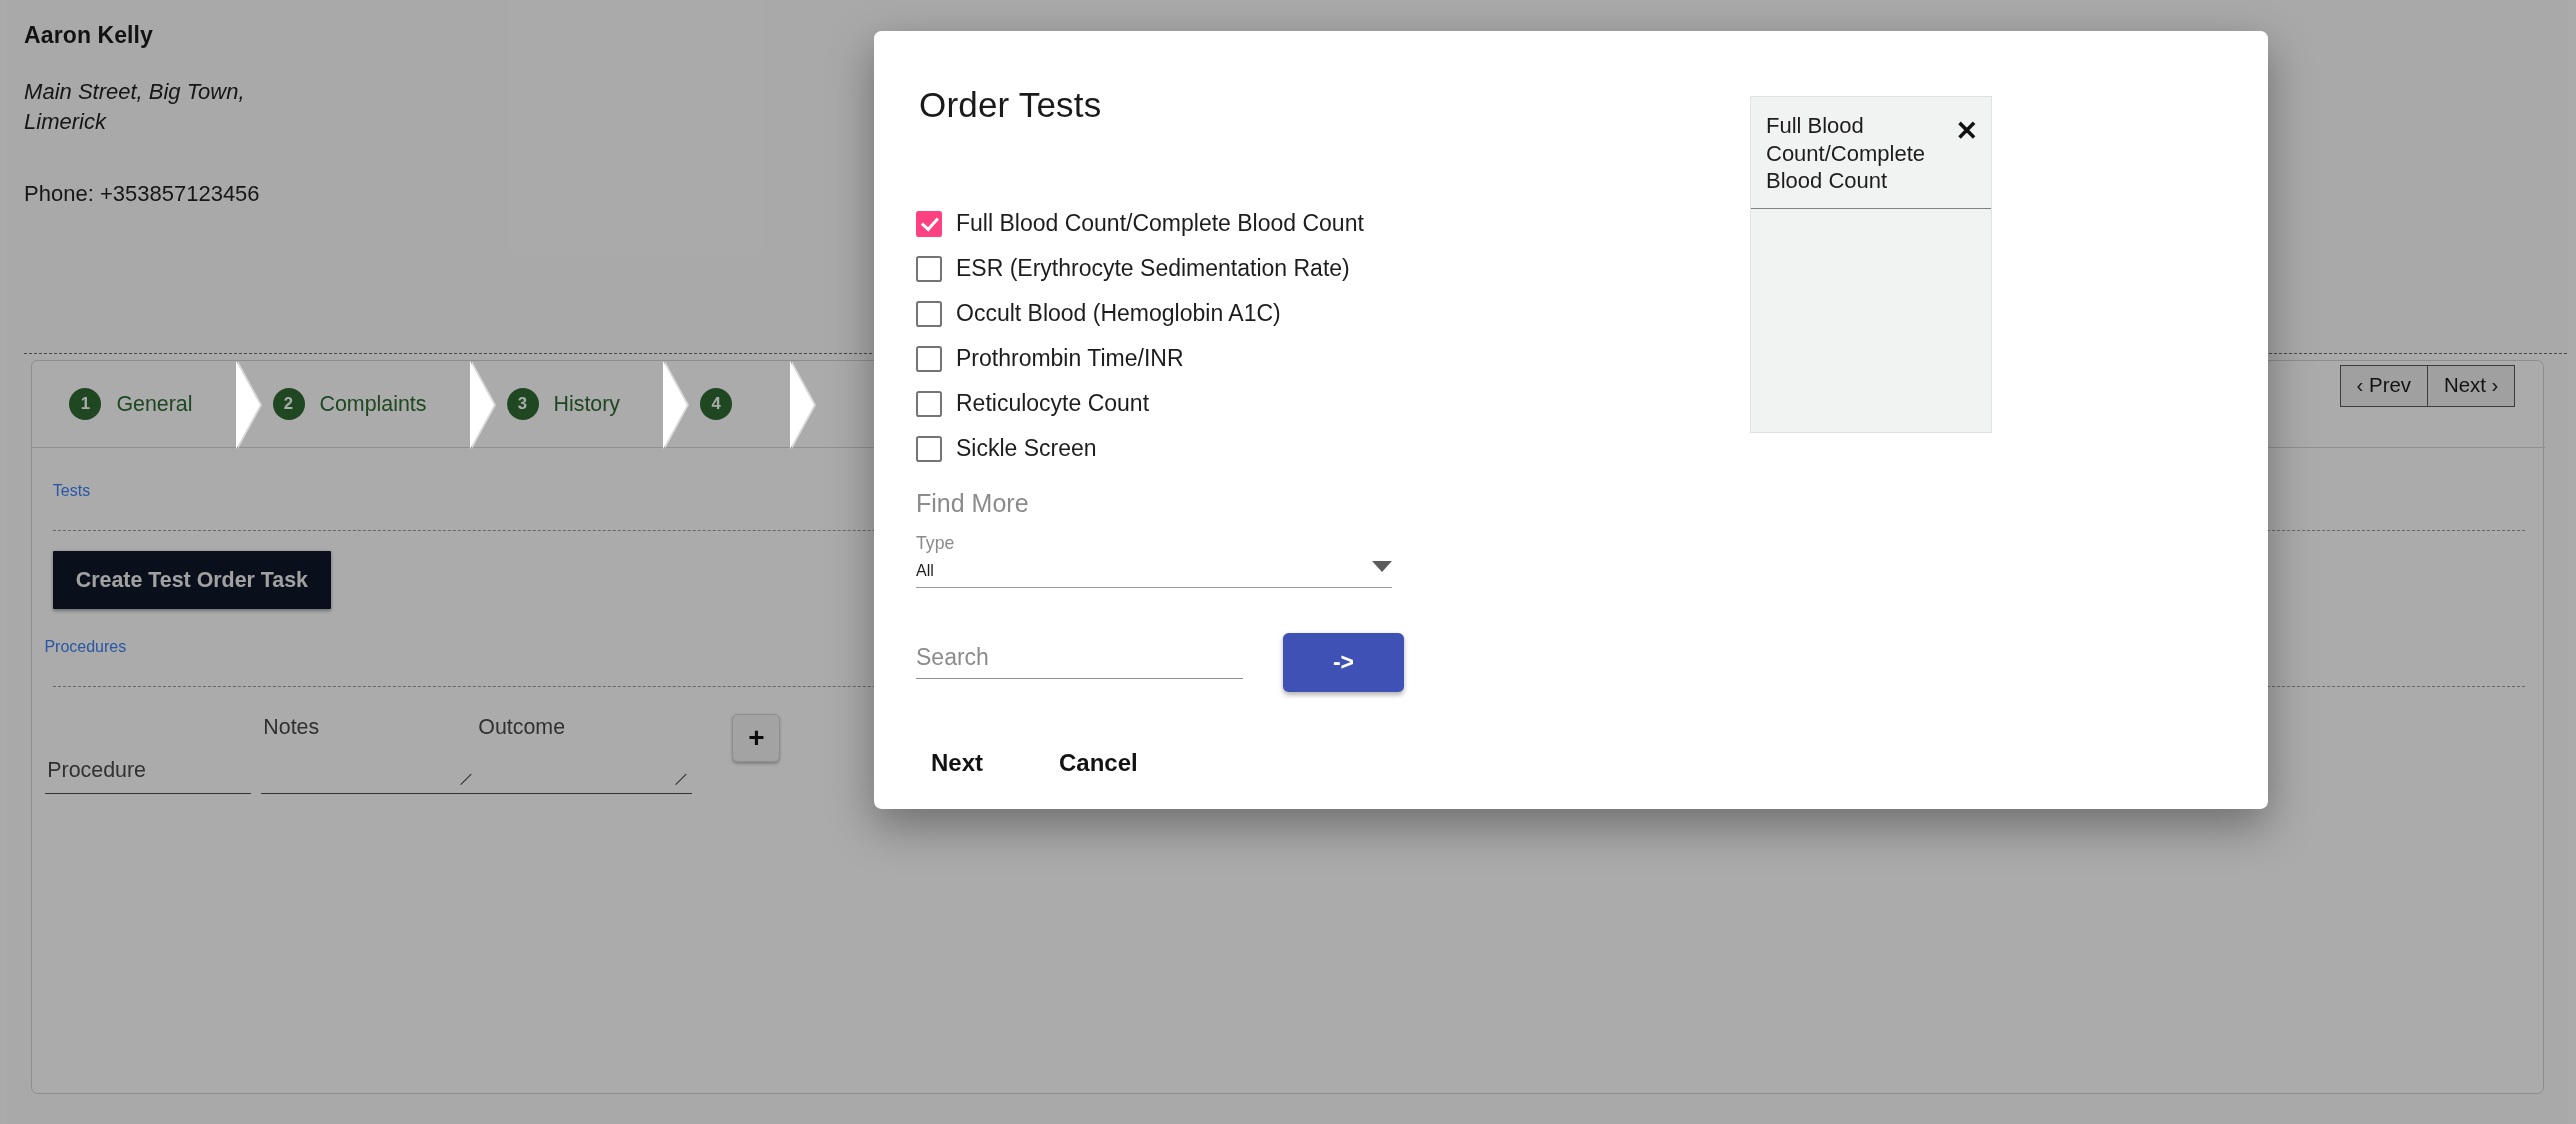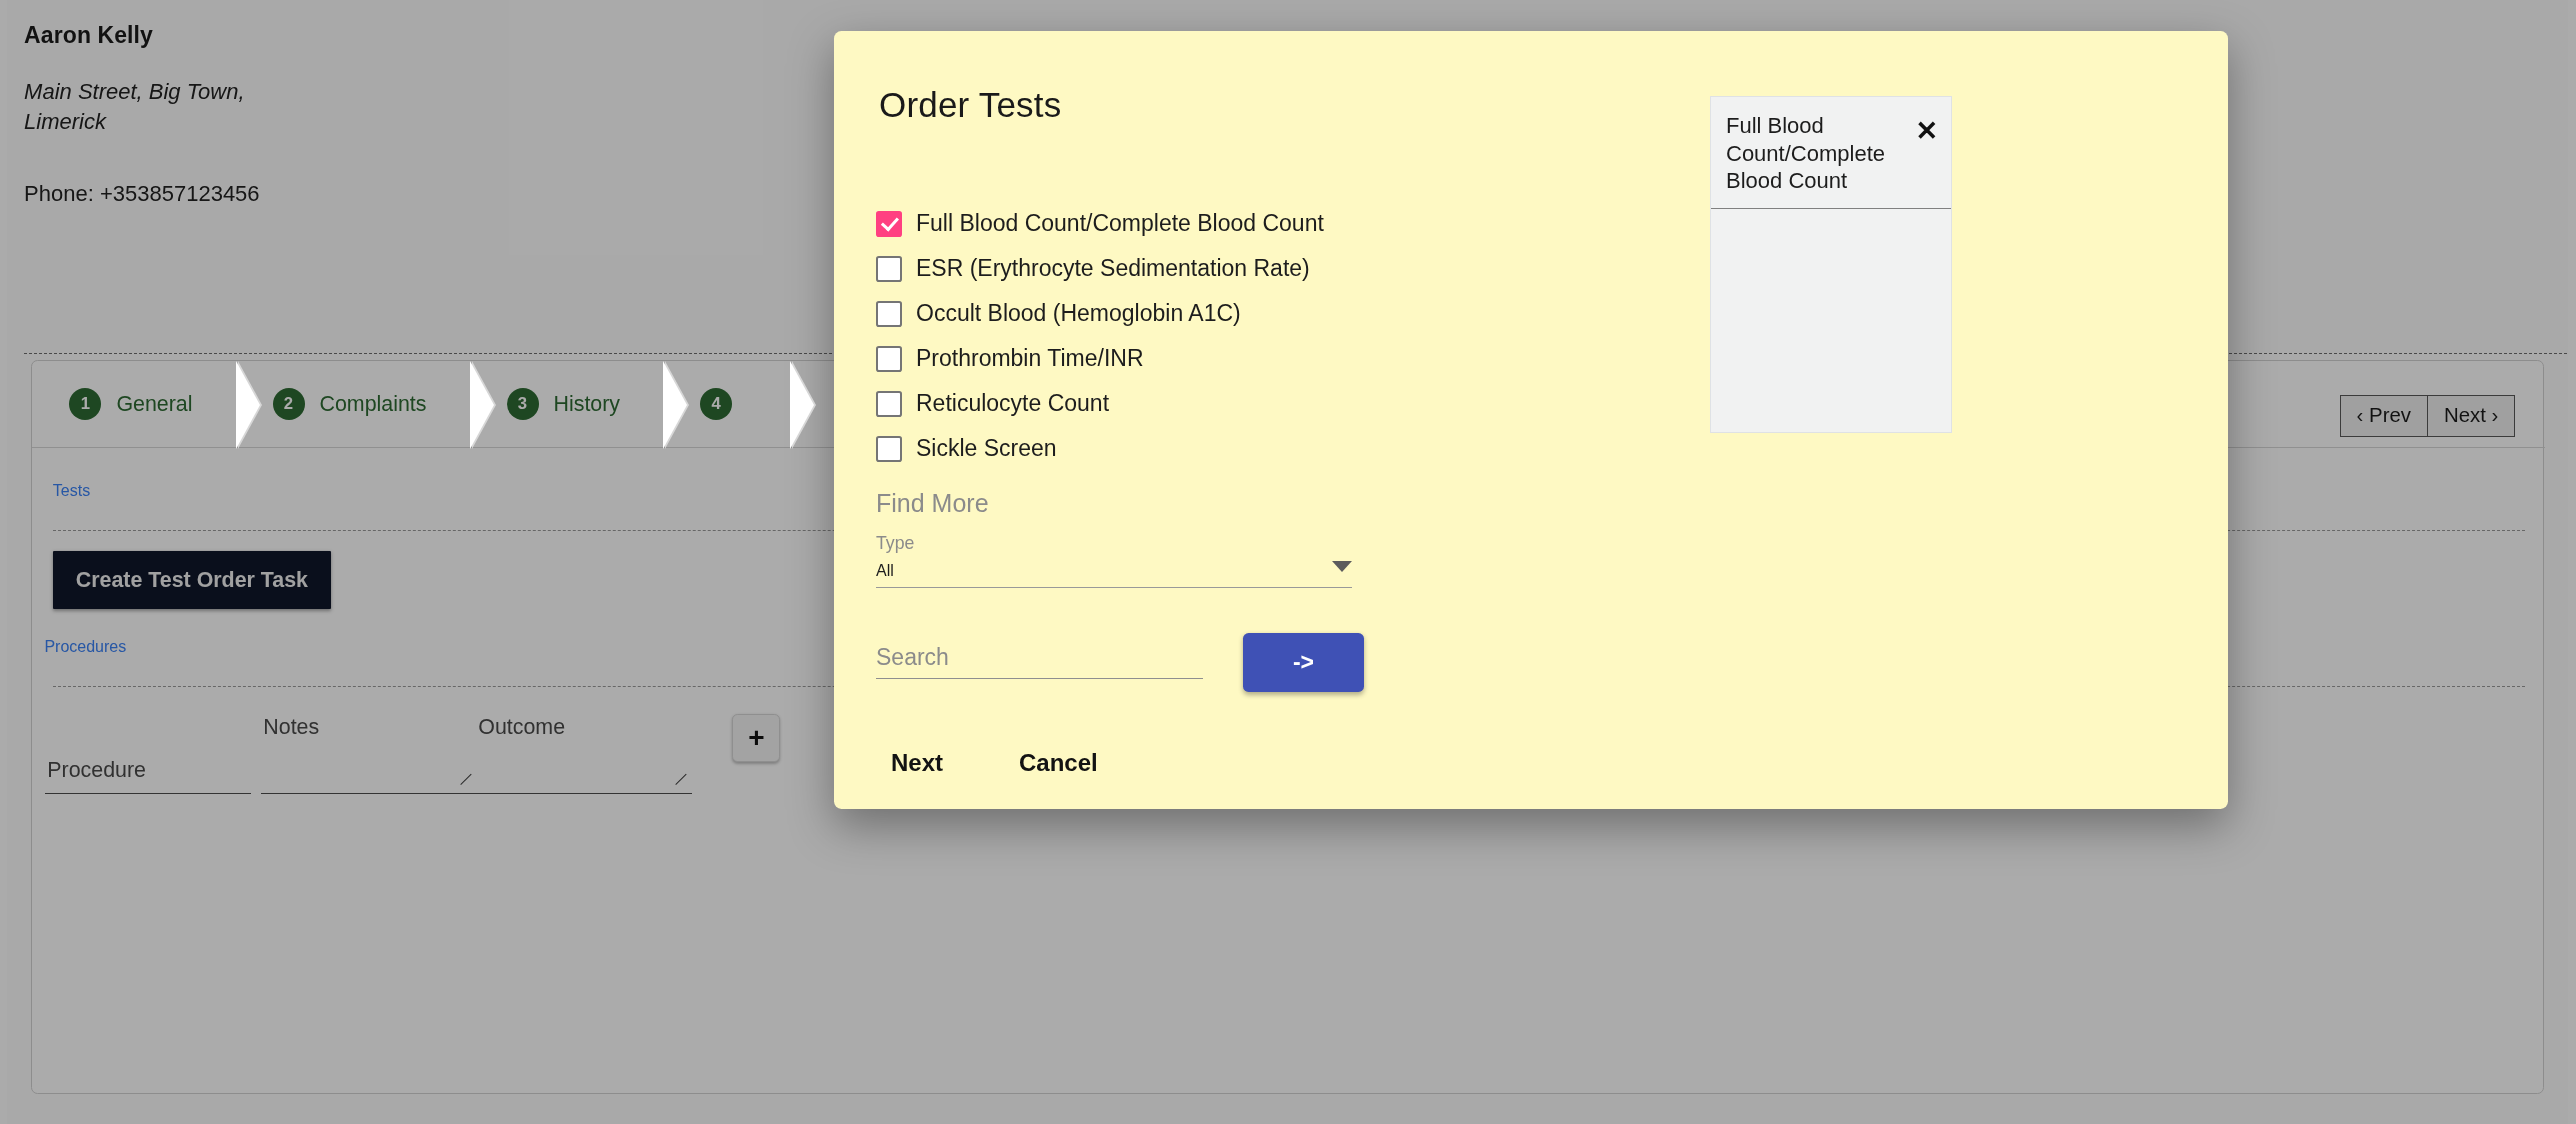--- a/index.html
+++ b/index.html
@@ -81,21 +81,21 @@
   .step-num {
     width: 32px; height: 32px; border-radius: 50%;
     background: #2e6b33; color: #ffffff;
     font-size: 16.7px; font-weight: bold;
     display: flex; align-items: center; justify-content: center;
     flex: 0 0 auto;
   }
   .step-label { font-size: 21.4px; color: #2e6b33; white-space: nowrap; }
 
   .nav-btns {
-    position: absolute; right: 30px; top: 34px;
+    position: absolute; right: 30px; top: 4px;
     display: flex;
   }
   .nav-btn {
     font-size: 20.4px; color: #1c1c1c;
     background: #efefef;
     border: 0.9px solid #595959;
     padding: 8.4px 16px;
     cursor: pointer;
     font-family: "Liberation Sans", sans-serif;
   }
@@ -153,23 +153,23 @@
   }
 
   
   #scrim {
     position: absolute; left: 0; top: 0;
     width: 2576px; height: 1124px;
     background: rgba(0,0,0,.33);
   }
   #dialog {
     position: absolute;
-    left: 834px; top: 31px;
+    left: 874px; top: 31px;
     width: 1394px; height: 778px;
-    background: #fef9c3;
+    background: #ffffff;
     border-radius: 7.4px;
     box-shadow: 0 16.7px 45px rgba(0,0,0,.35);
   }
   .dlg-title {
     position: absolute; left: 45px; top: 54px;
     font-size: 35px; color: #1a1a1a; font-weight: normal;
     letter-spacing: 0.2px;
   }
 
   .test-list { position: absolute; left: 42px; top: 170px; width: 567px; }

